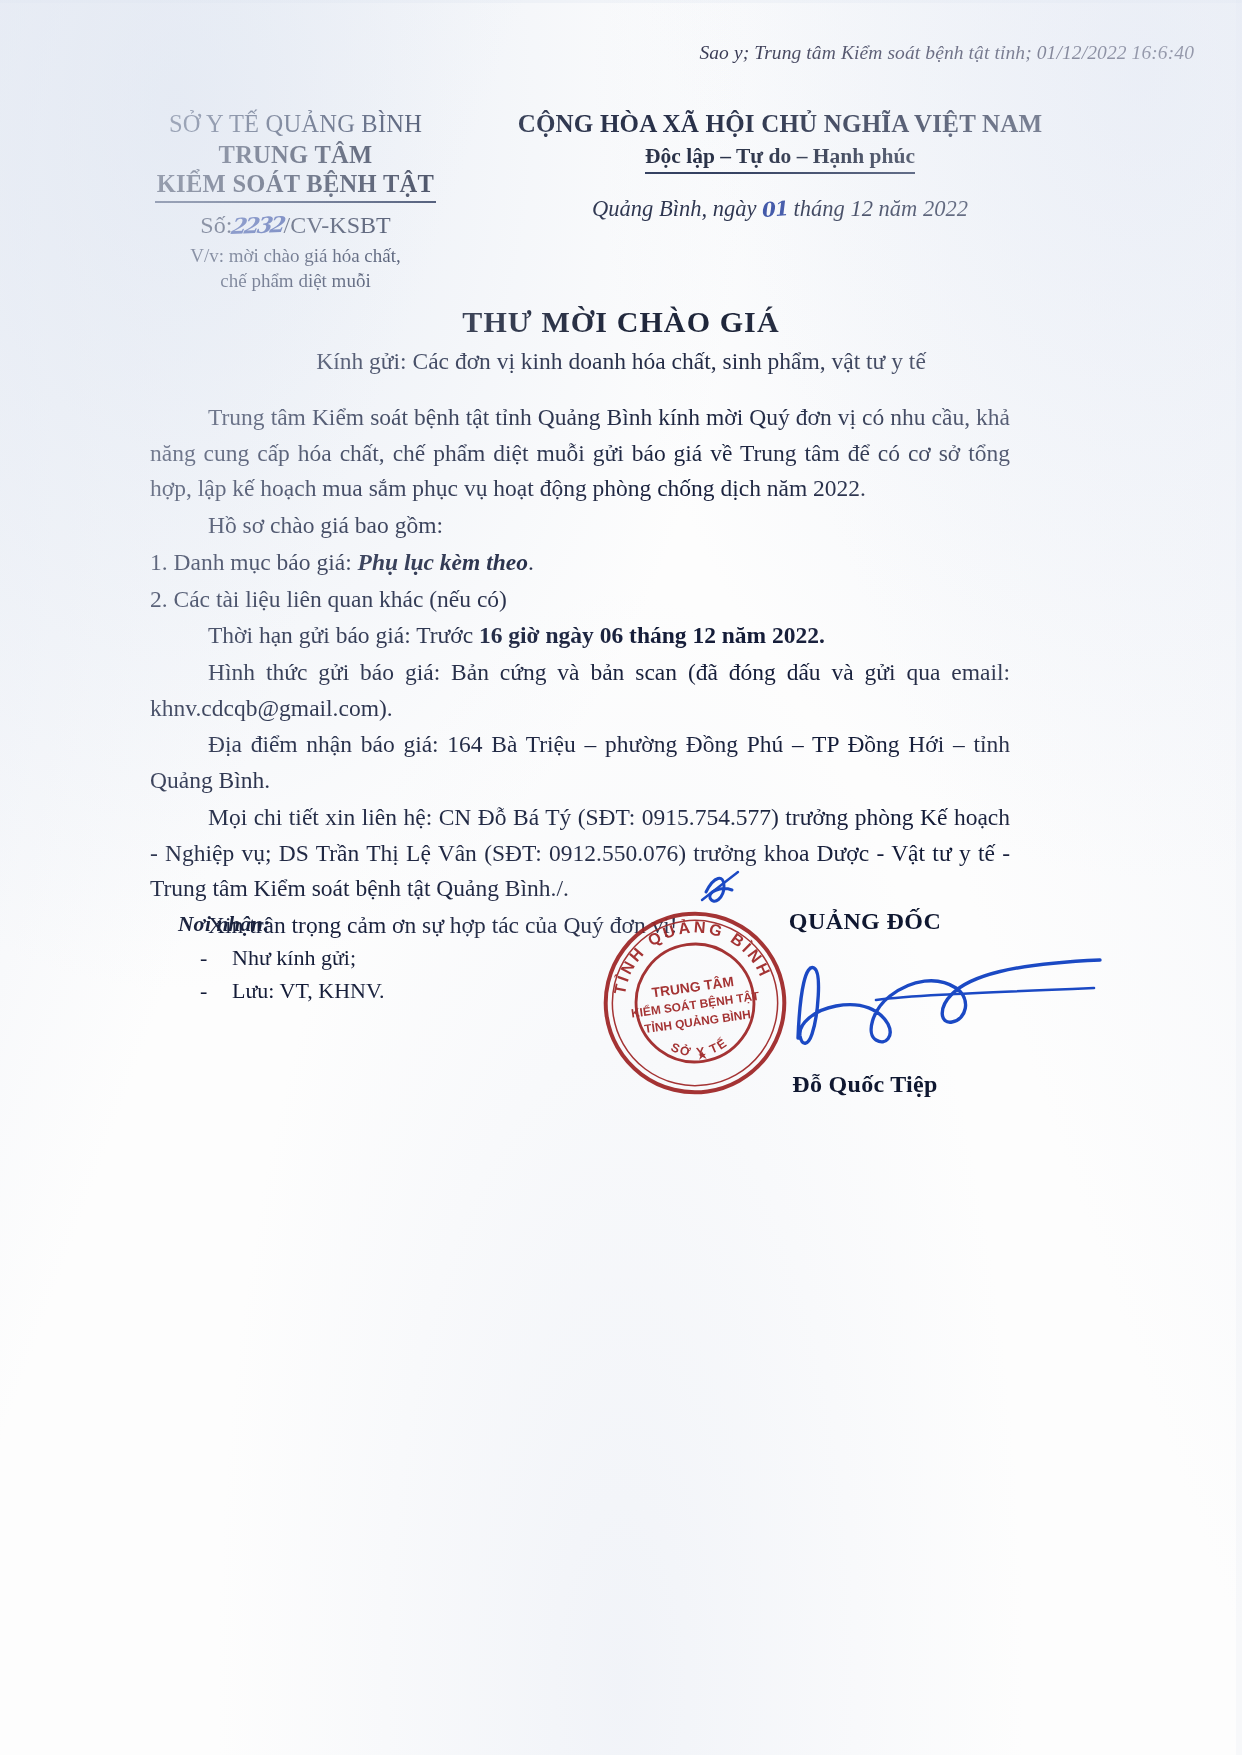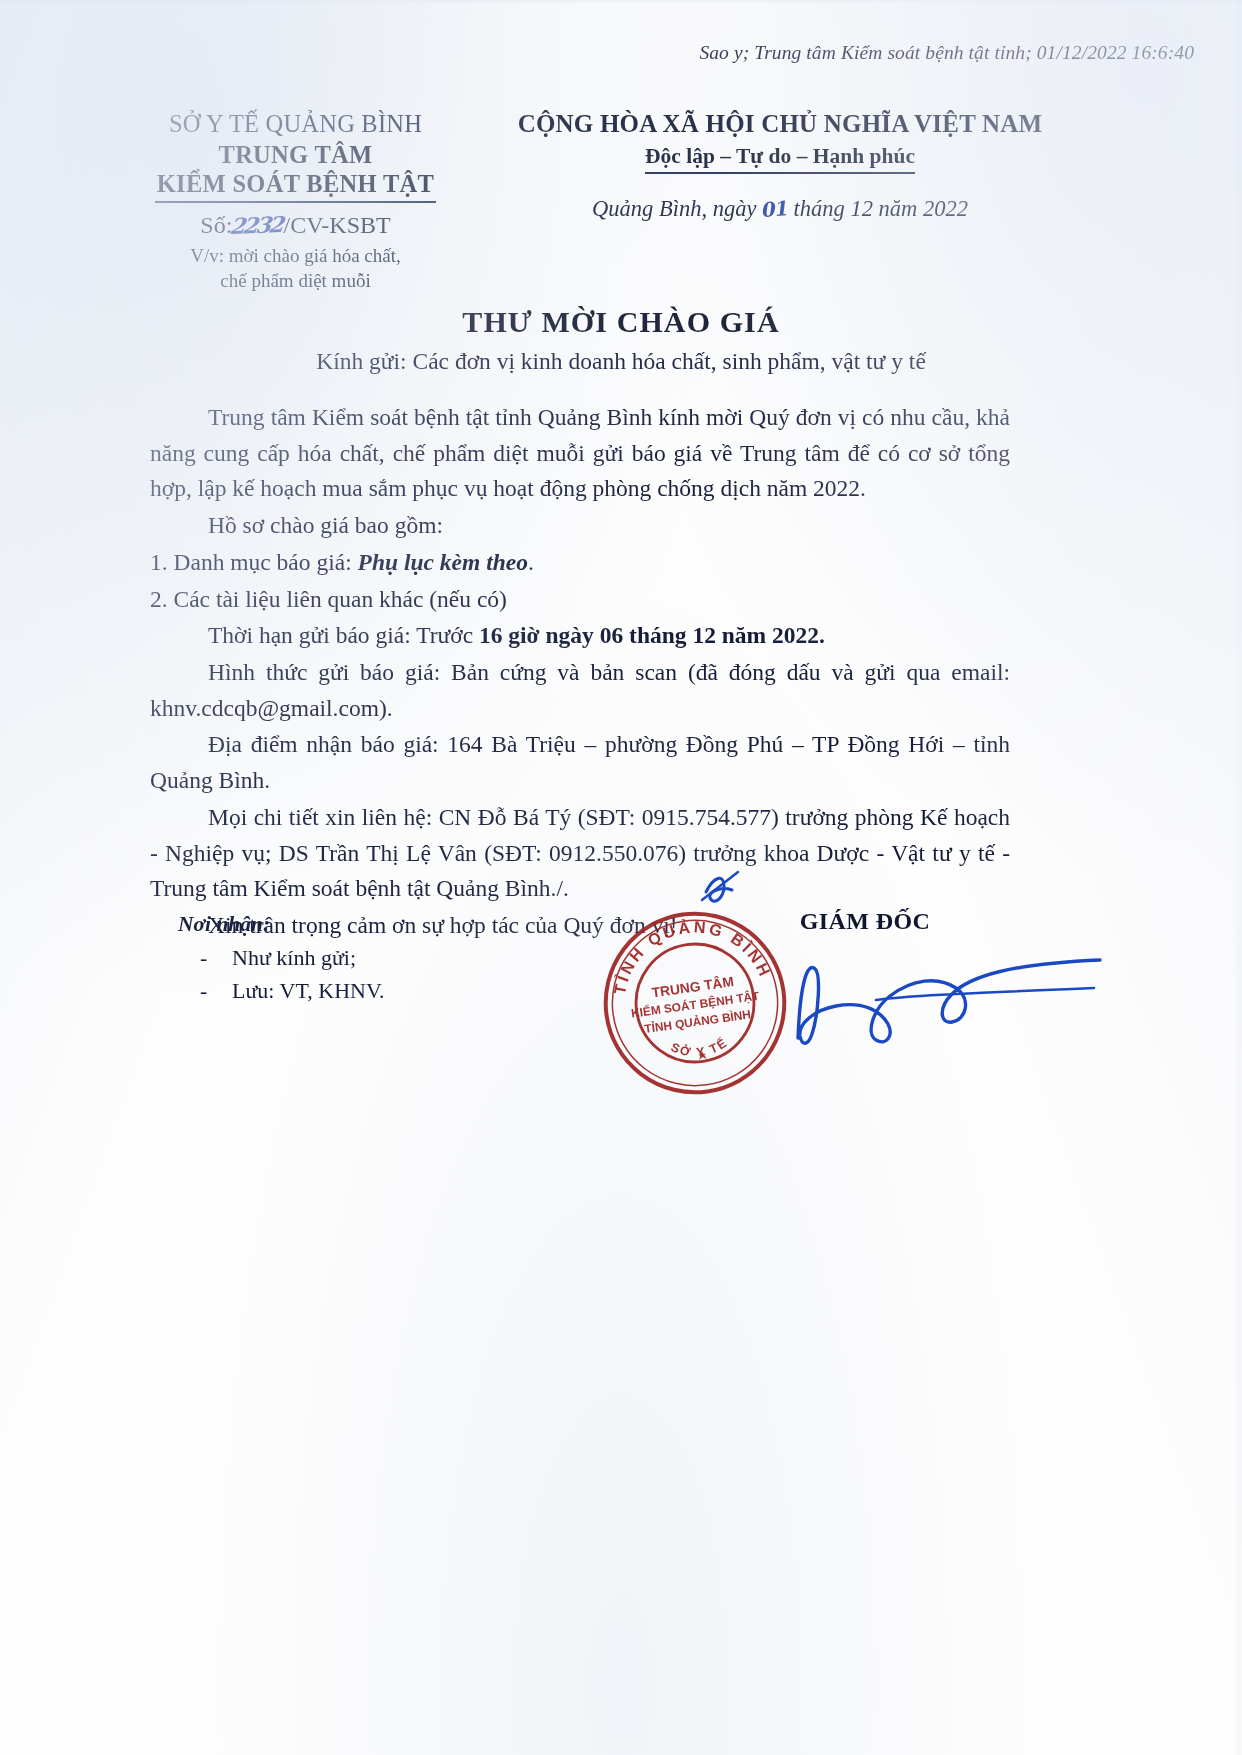--- a/index.html
+++ b/index.html
@@ -341,16 +341,17 @@
       <path d="M 22,40 L 58,12" stroke-width="2.4"></path>
       <path d="M 118,178 C 120,128 126,104 134,108 C 142,112 138,156 132,174 C 128,186 122,186 120,176
                C 118,164 134,150 156,146 C 182,141 200,150 208,164 C 214,176 206,186 196,180
                C 186,174 192,150 210,136 C 232,119 258,116 276,128 C 292,139 286,160 272,162
                C 260,164 258,148 272,134 C 290,116 330,104 420,100" stroke-width="3.4"></path>
       <path d="M 196,140 C 226,136 268,134 414,128" stroke-width="2.6"></path>
     </g>
   </svg>
 
   <div id="signature-block">
-    <div id="signer-title">GIÁM ĐỐC</div>
+    <div id="signer-title">QUẢNG ĐỐC</div>
+    <div id="signer-name">Đỗ Quốc Tiệp</div>
   </div>
 
 </div>
 
 </body></html>

